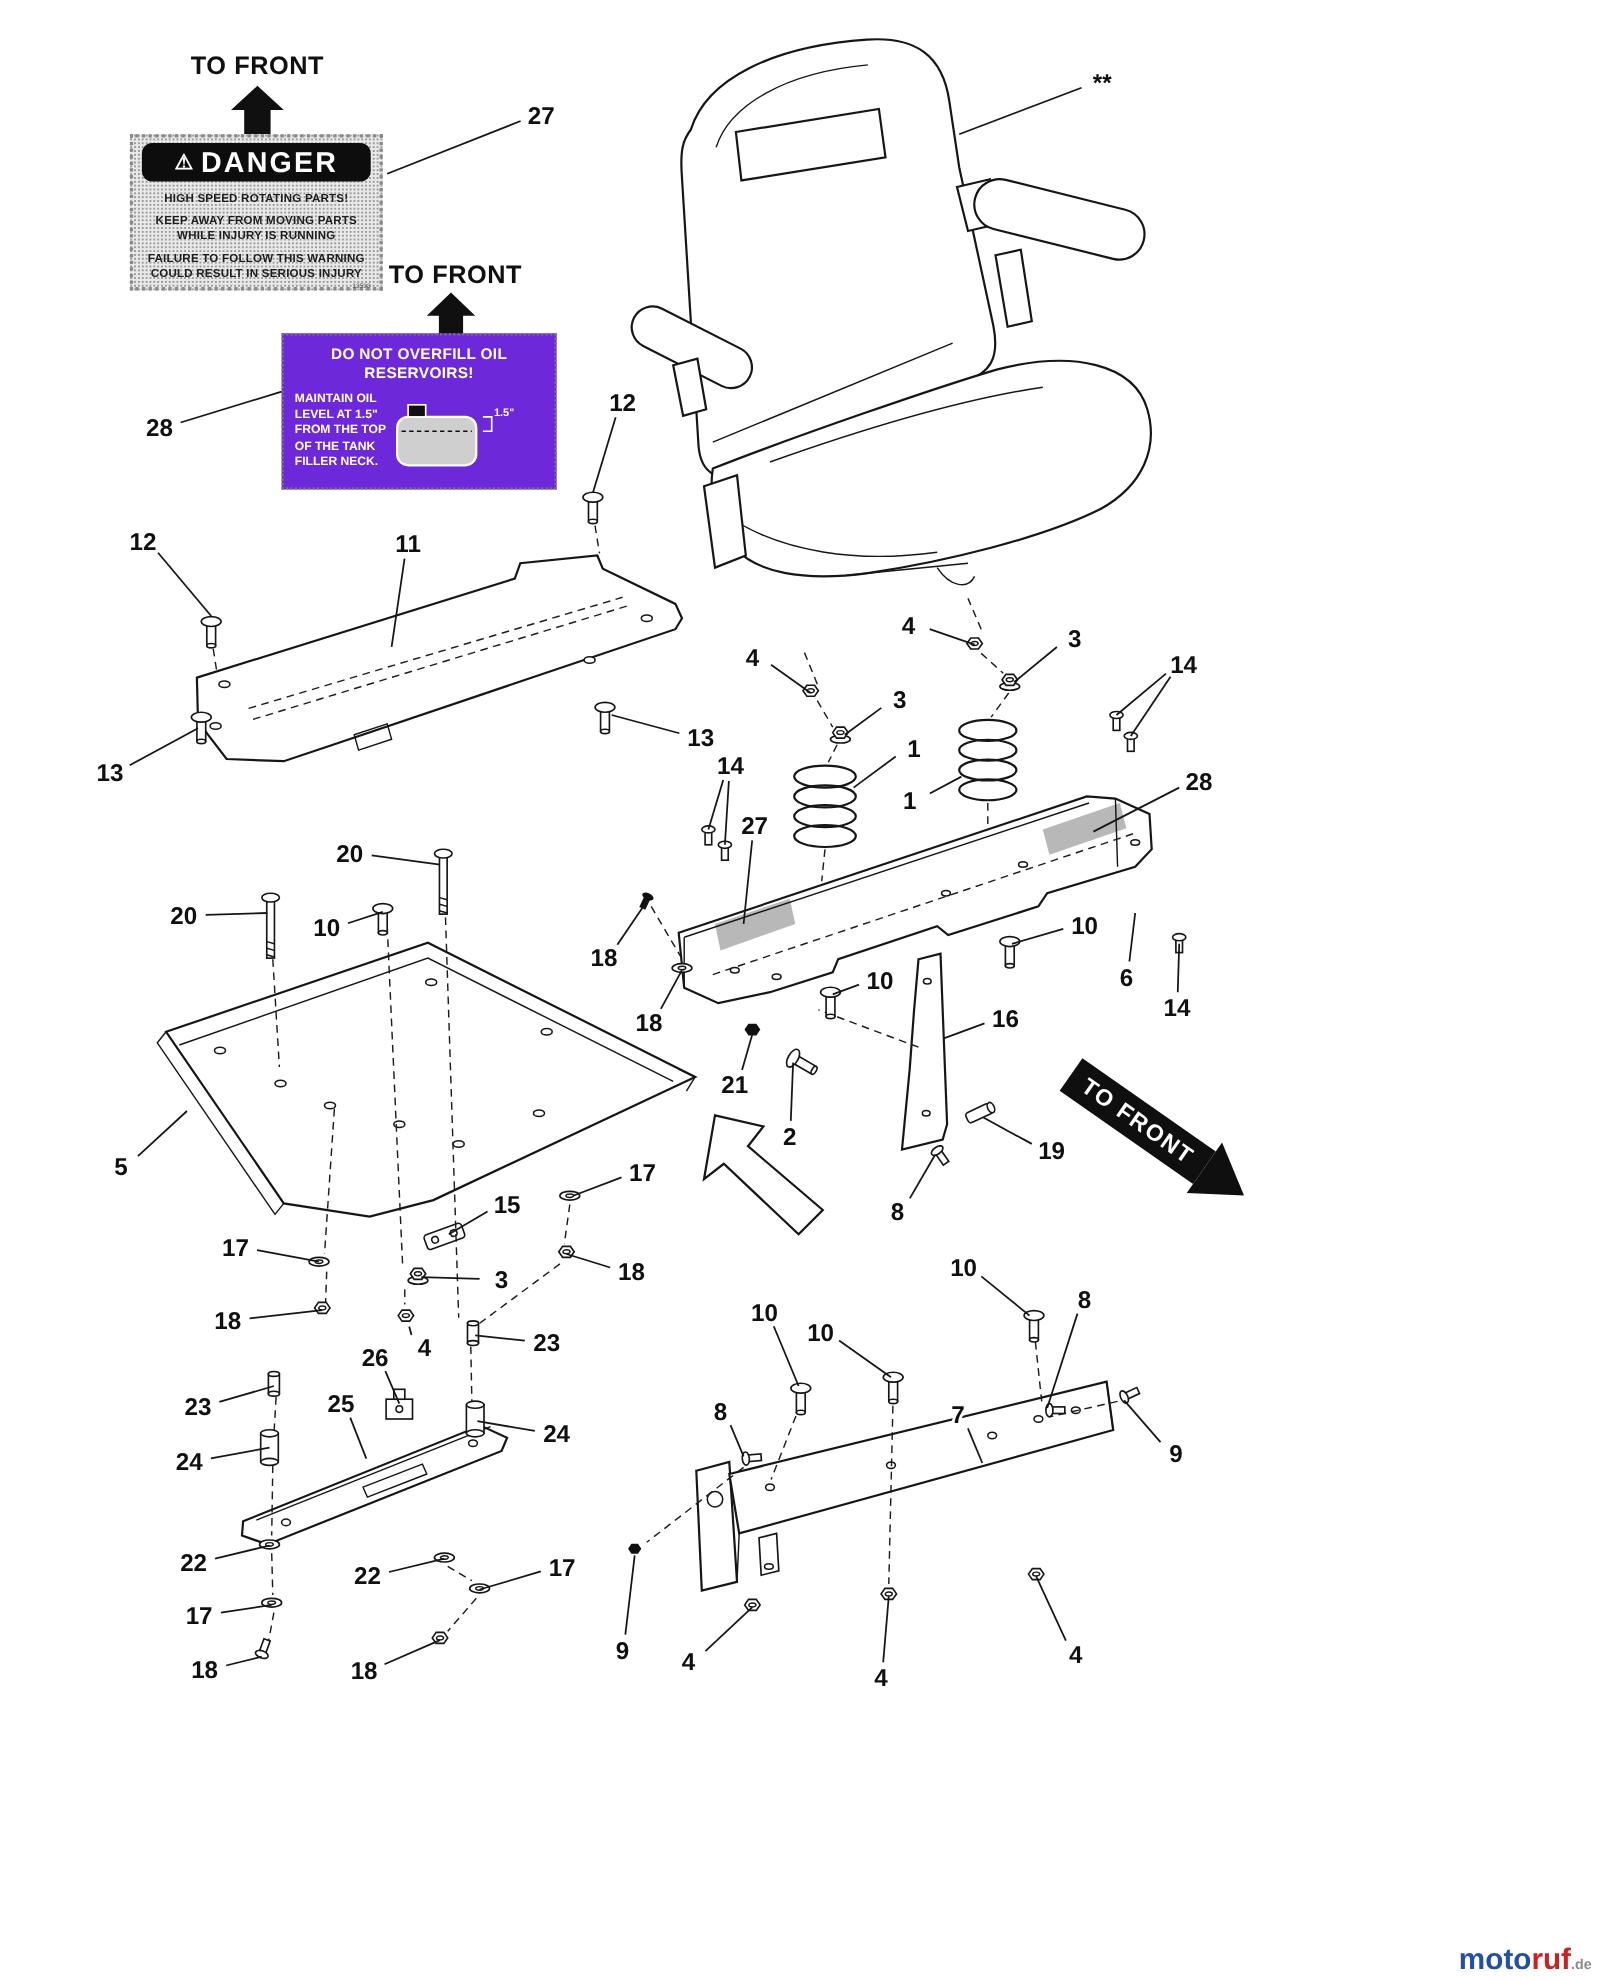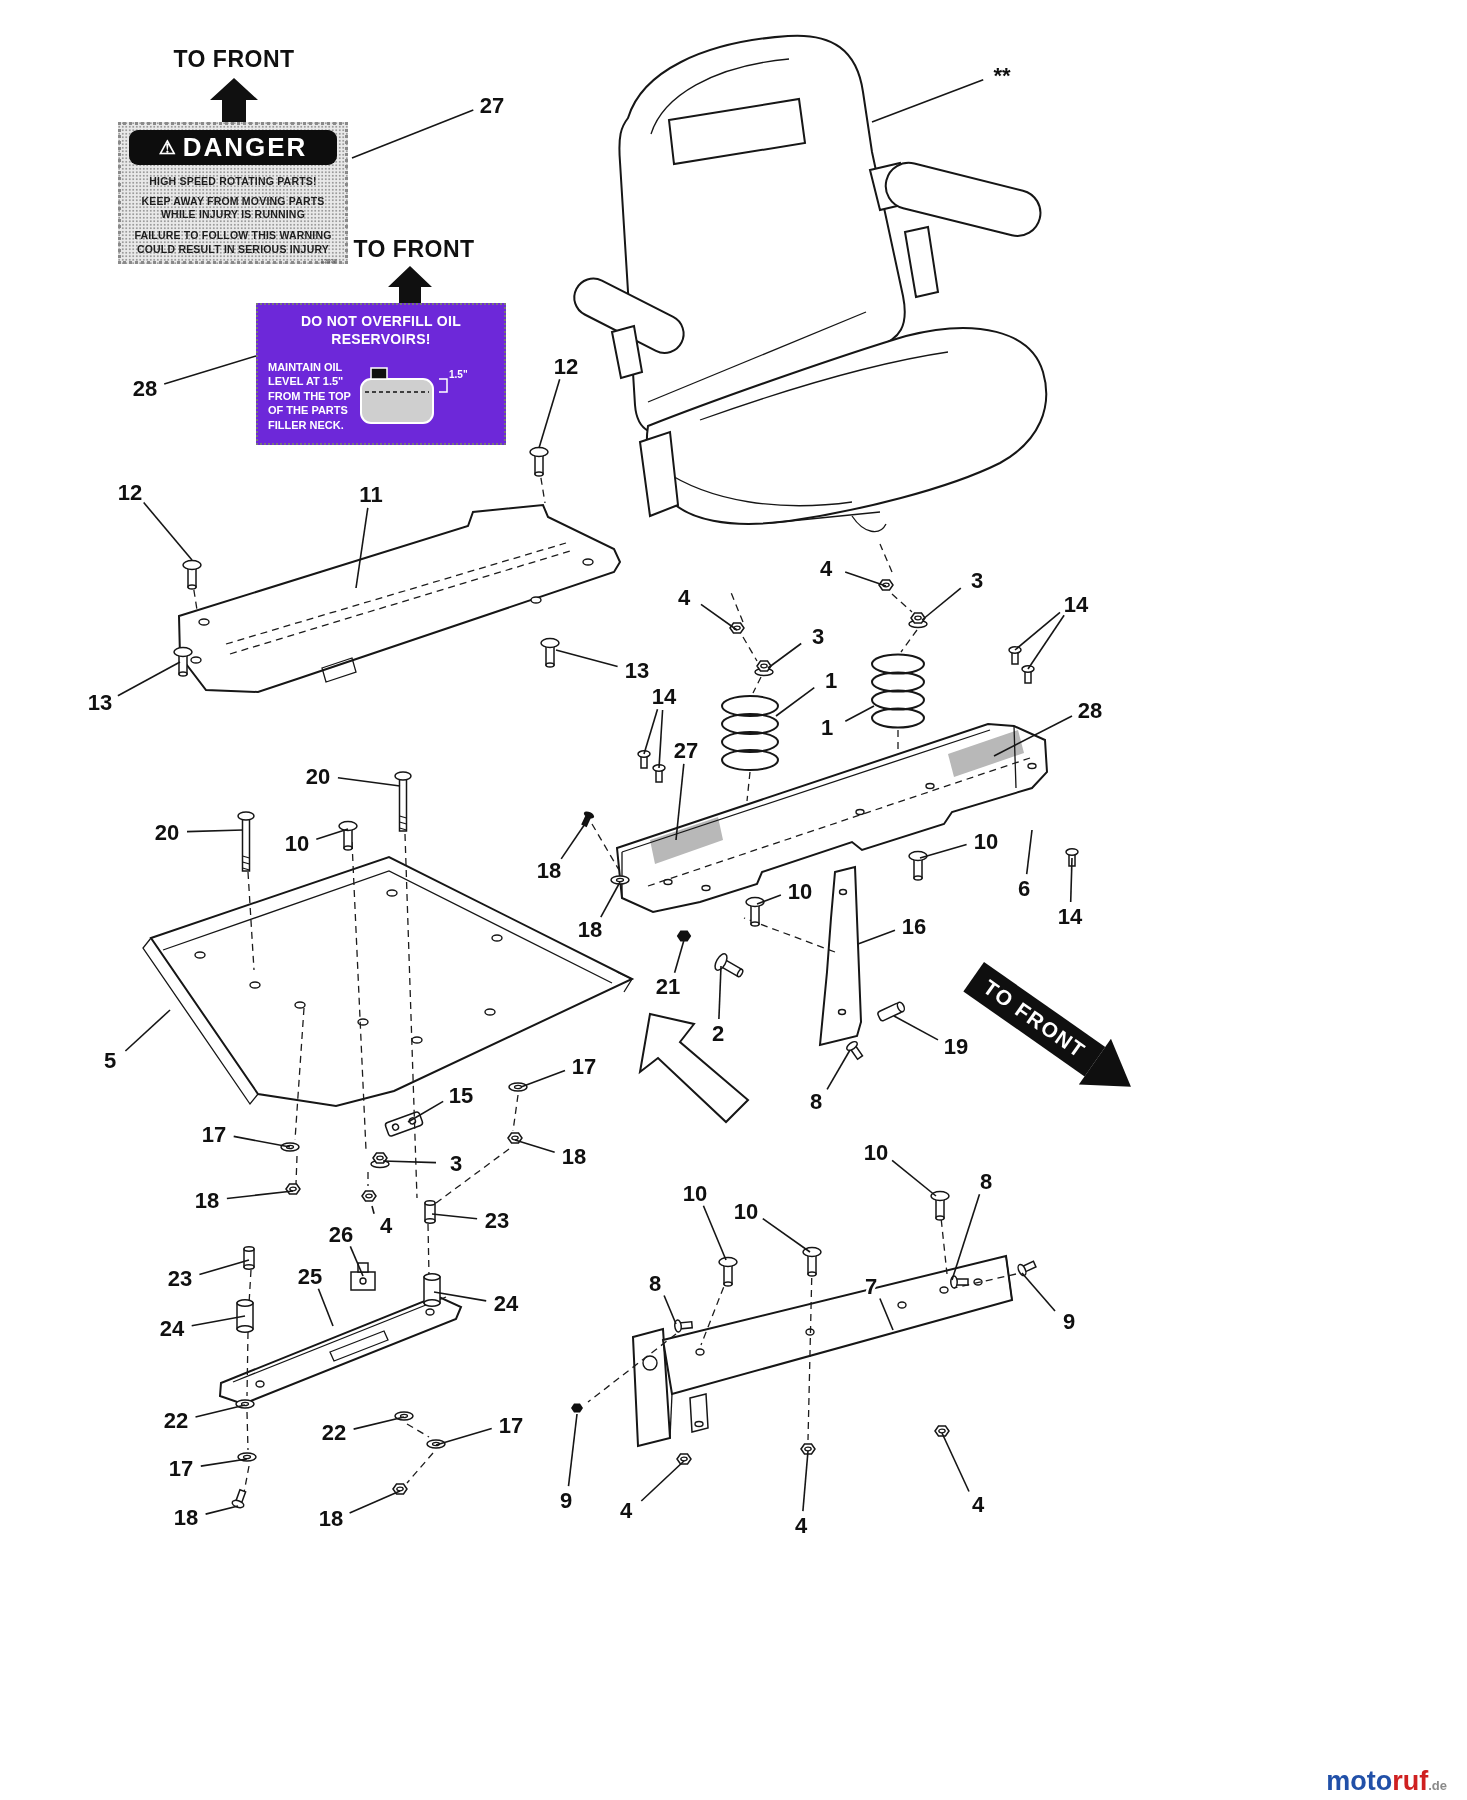--- a/index.html
+++ b/index.html
@@ -41,21 +41,21 @@
   .dl{font-size:10.5px;font-weight:bold;color:#1d1d1d;line-height:1.3;letter-spacing:.2px;}
   .g1{margin-top:10px;margin-bottom:6px;}
   .g2{margin-top:7px;}
   .danger-code{font-size:6px;color:#555;text-align:right;margin-top:2px;}
 
   
   .oil-label{position:absolute;left:256px;top:303px;width:250px;height:142px;
     box-sizing:border-box;background:#6d28d9;border:2px dotted #777;color:#fff;
     padding:8px 10px;}
   .oil-title{text-align:center;font-weight:bold;font-size:14px;line-height:1.25;letter-spacing:.3px;}
-  .oil-body{display:flex;gap:4px;margin-top:7px;align-items:center;}
+  .oil-body{display:flex;gap:4px;margin-top:7px;}
   .oil-text{font-size:11px;font-weight:bold;line-height:1.32;white-space:nowrap;}
   .oil-tank svg{width:112px;height:82px;display:block;}
   .oil-measure{font-family:"Liberation Sans",sans-serif;font-size:10px;fill:#fff;font-weight:bold;}
 
   
   .watermark{position:absolute;right:20px;bottom:3px;font-weight:bold;font-size:27px;}
   .wm-moto{color:#2150a8;}
   .wm-ruf{color:#cf2020;}
   .wm-tld{color:#8a8a8a;font-size:13px;font-weight:bold;}
 </style>
@@ -348,21 +348,21 @@
   <div class="oil-label">
     <div class="oil-title">
       <span>DO NOT OVERFILL OIL</span><br>
       <span>RESERVOIRS!</span>
     </div>
     <div class="oil-body">
       <div class="oil-text">
         <div>MAINTAIN OIL</div>
         <div>LEVEL AT 1.5"</div>
         <div>FROM THE TOP</div>
-        <div>OF THE PARTS</div>
+        <div>OF THE TANK</div>
         <div>FILLER NECK.</div>
       </div>
       <div class="oil-tank">
         <svg viewBox="0 0 112 82" xmlns="http://www.w3.org/2000/svg">
           <rect x="6" y="24" width="72" height="44" rx="10" fill="#cfcfcf" stroke="#fff" stroke-width="2"></rect>
           <rect x="16" y="13" width="16" height="11" fill="#101010" stroke="#fff" stroke-width="1.5"></rect>
           <line x1="10" y1="37" x2="74" y2="37" stroke="#101010" stroke-width="1.5" stroke-dasharray="4 3"></line>
           <path d="M 84 24 L 92 24 L 92 37 L 84 37" fill="none" stroke="#fff" stroke-width="1.5"></path>
           <text class="oil-measure" x="94" y="23">1.5"</text>
         </svg>

